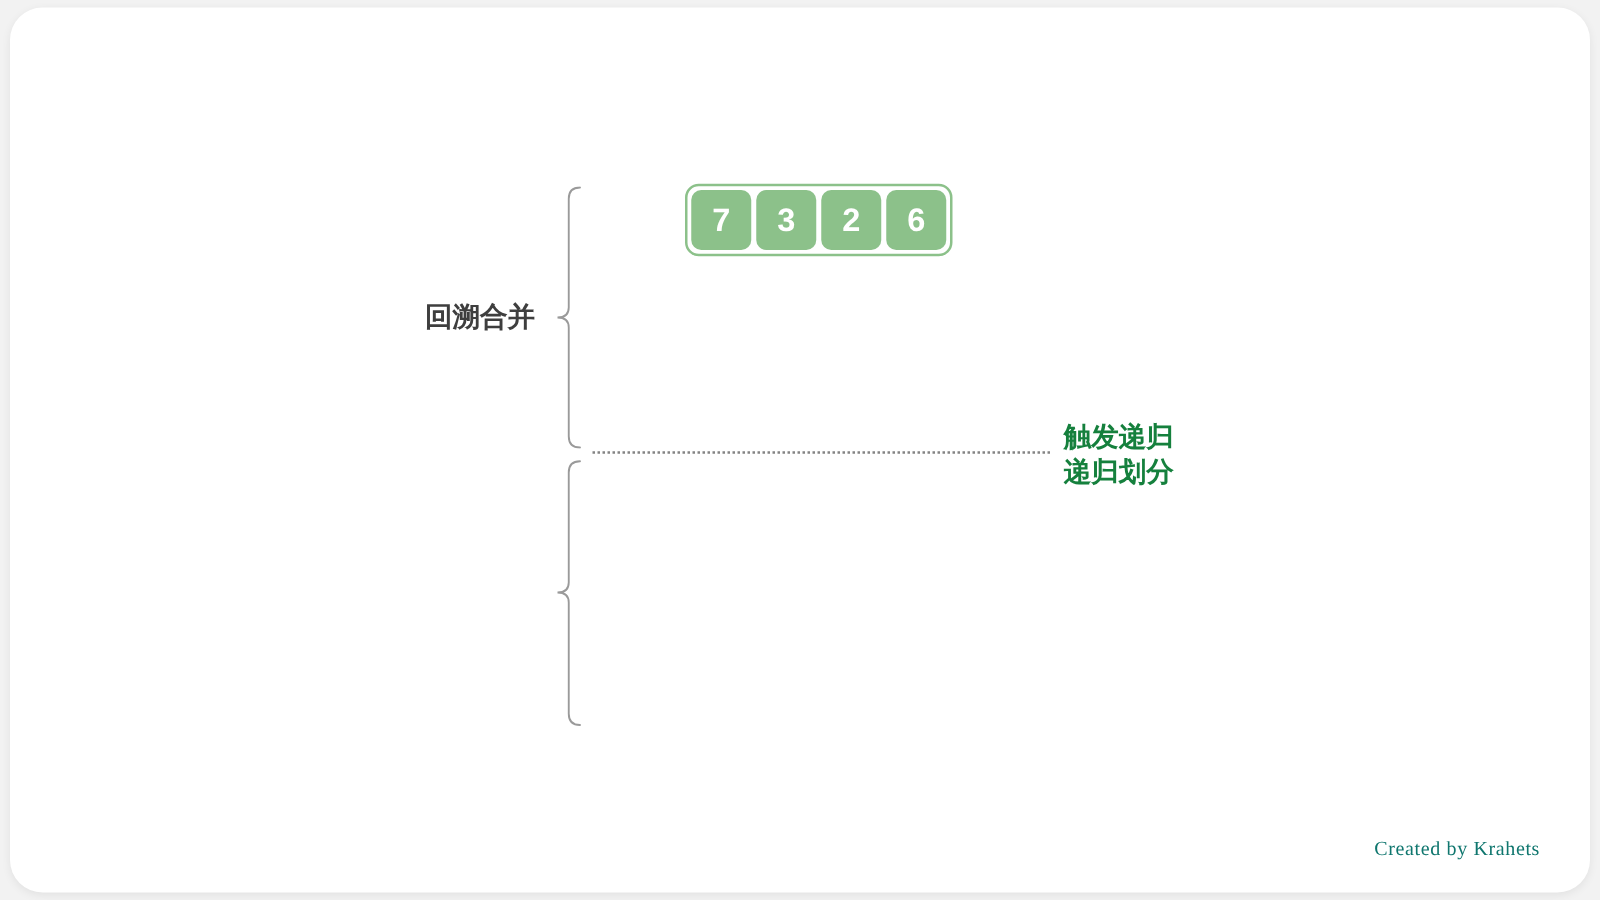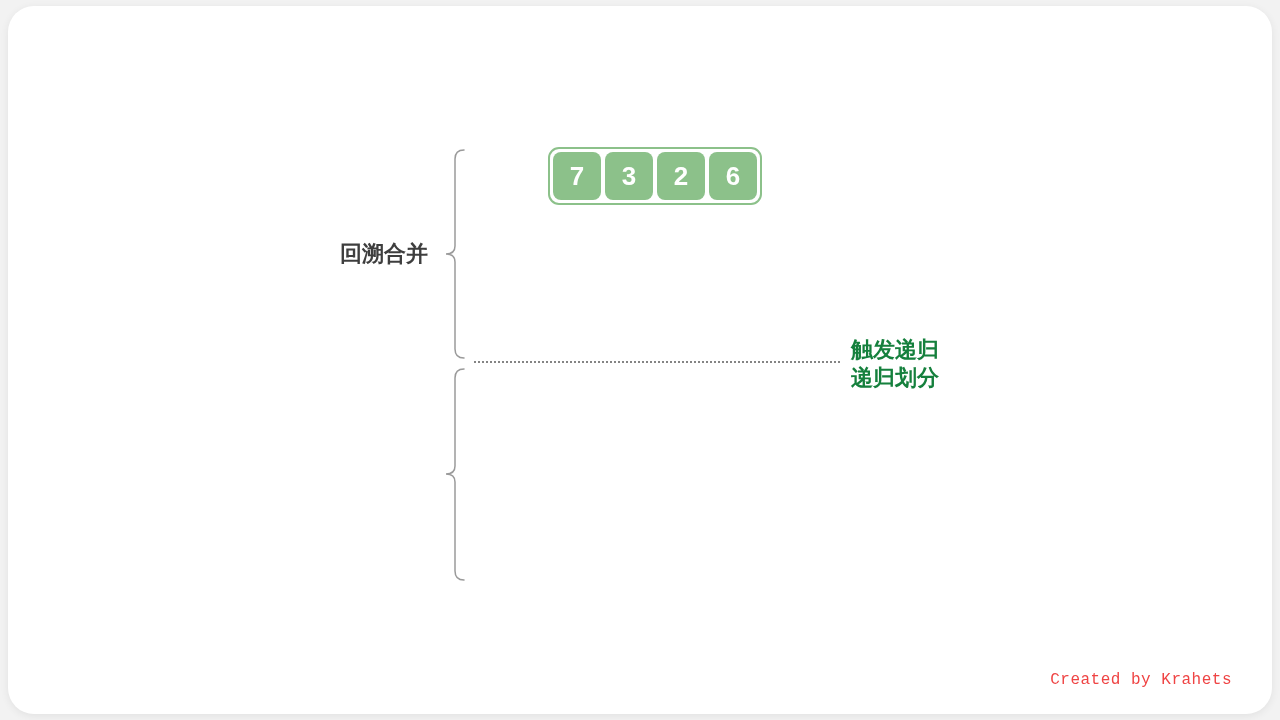--- a/index.html
+++ b/index.html
@@ -97,23 +97,23 @@
     font-weight: bold;
     color: #15803d;
     line-height: 28px;
     white-space: nowrap;
   }
   
   .watermark {
     position: absolute;
     right: 40px;
     bottom: 25px;
-    font-family: Liberation Mono, monospace;
+    font-family: Liberation Serif, serif;
     font-size: 16px;
-    color: #ef4444;
+    color: #0f766e;
     letter-spacing: 0.5px;
   }
 </style>
 </head>
 <body>
 
 <div class="stage">
   <div class="card">
 
     <div class="array-frame">

